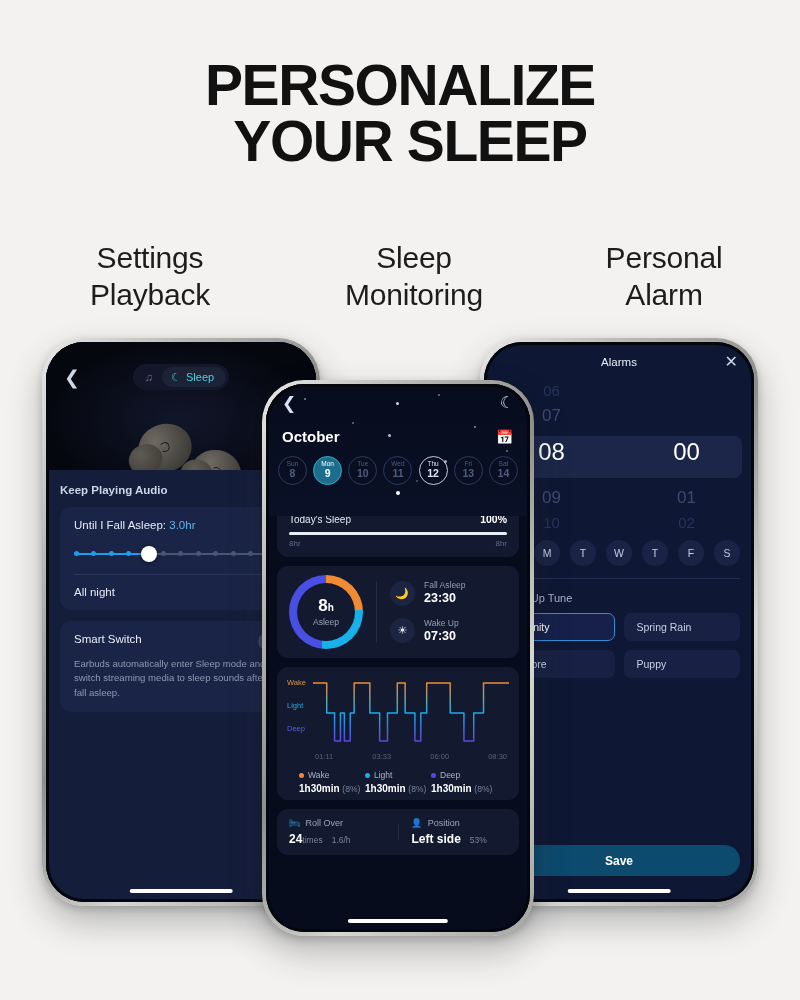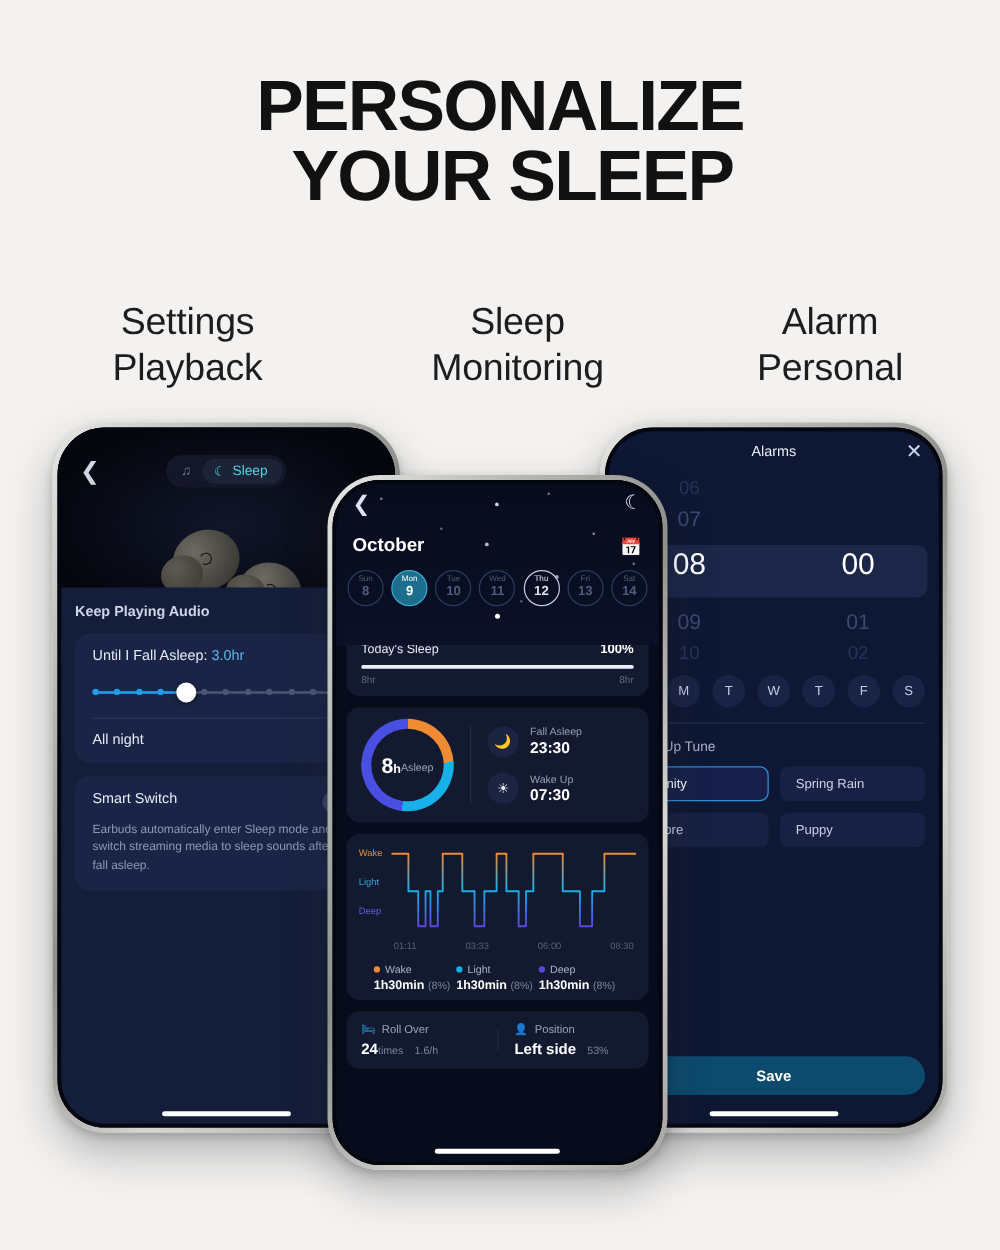--- a/index.html
+++ b/index.html
@@ -327,21 +327,21 @@
     width:74px; height:74px; border-radius:50%;
     position:relative; flex:0 0 auto;
     background:conic-gradient(#f08a33 0deg 88deg, #17b0e8 88deg 190deg, #3d57e6 190deg 310deg, #5b47e0 310deg 360deg);
   }
   .cp-ring:after {
     content:""; position:absolute; inset:8px;
     border-radius:50%; background:#131a30;
   }
   .cp-ring-txt {
     position:absolute; inset:0; z-index:2;
-    display:flex; 
+    display:flex; flex-direction:column;
     align-items:center; justify-content:center;
   }
   .cp-ring-h { font-size:17px; font-weight:bold; color:#ffffff; line-height:1; }
   .cp-ring-h small { font-size:10px; }
   .cp-ring-sub { font-size:8.5px; color:#98a3bd; margin-top:3px; }
   .cp-vline { width:1px; align-self:stretch; background:#232c46; margin:6px 13px; }
   .cp-times { flex:1; display:flex; flex-direction:column; gap:11px; }
   .cp-time { display:flex; align-items:center; gap:9px; }
   .cp-time-ic {
     width:25px; height:25px; border-radius:50%;
@@ -395,22 +395,22 @@
 <div class="subheads">
   <div class="subhead sh-1">
     <span>Settings</span>
     <span>Playback</span>
   </div>
   <div class="subhead sh-2">
     <span>Sleep</span>
     <span>Monitoring</span>
   </div>
   <div class="subhead sh-3">
+    <span>Personal</span>
     <span>Alarm</span>
-    <span>Personal</span>
   </div>
 </div>
 
 <div class="phones">
 
   <div class="phone" id="phone-left">
     <div class="screen">
       <div class="lp">
 
         <div class="lp-top">

